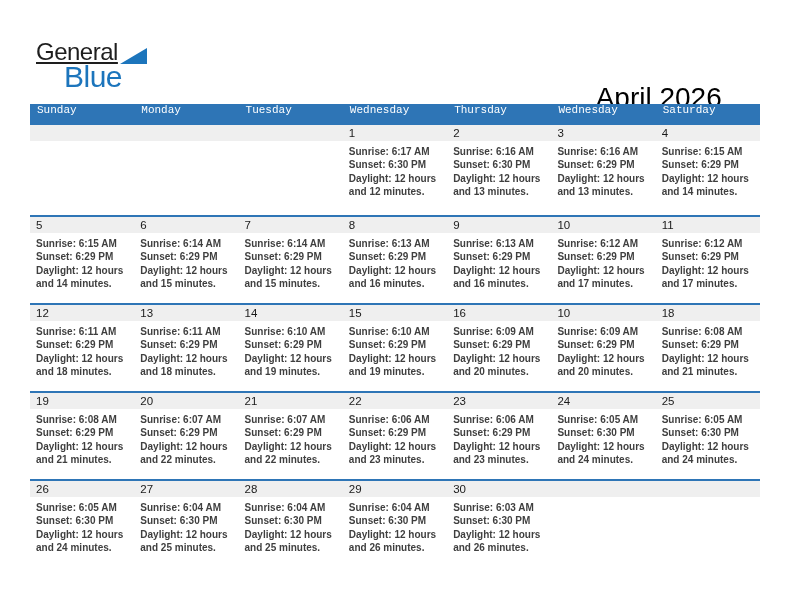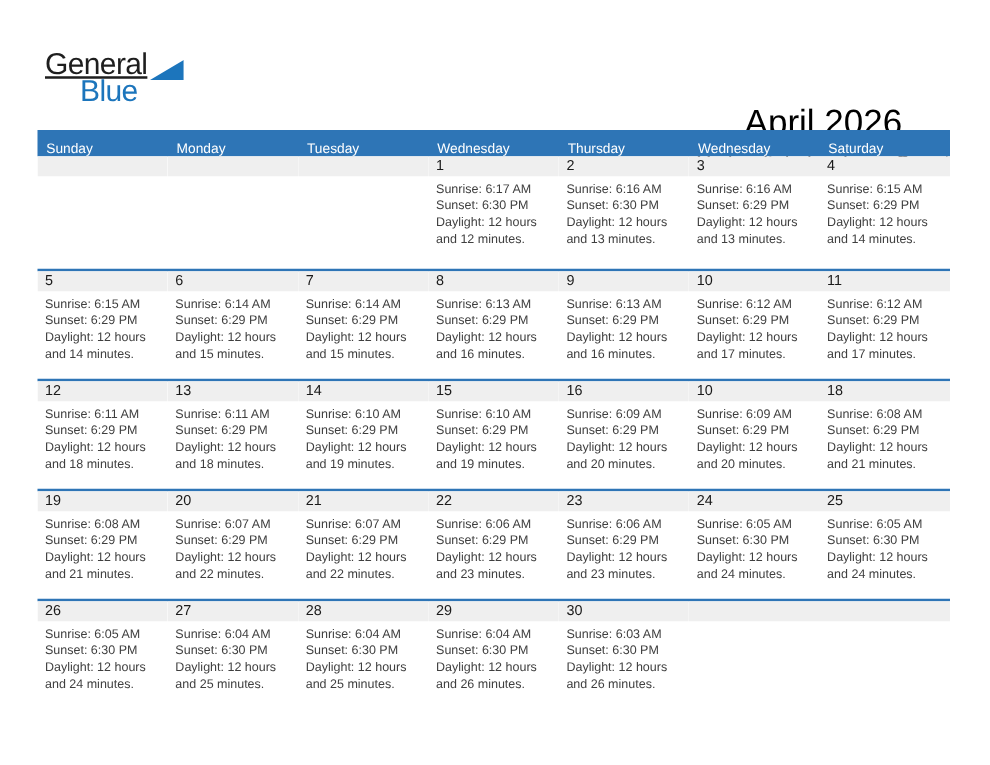--- a/index.html
+++ b/index.html
@@ -13,34 +13,34 @@
   .page { position: absolute; inset: 0; background: #fff; }
 
   
   .logo { position: absolute; left: 36px; top: 40px; width: 120px; }
   .logo-top { display: flex; align-items: flex-end; }
   .logo-general {
     font-size: 24px; letter-spacing: -0.5px; color: #1e1e1e; line-height: 1; text-decoration: underline;
   }
   .logo-triangle { width: 27px; height: 16px; margin-left: 2px; }
   .logo-blue {
-    font-size: 24px; letter-spacing: -0.5px; line-height: 0.85;
+    font-size: 30px; letter-spacing: -0.5px; line-height: 0.85;
     color: var(--logo-blue, #1C75BC); margin-left: 28px;
   }
 
   
   .title-block { position: absolute; right: 32px; top: 34px; text-align: center; margin-top: 48px; }
   .month-title { font-size: 28px; color: #000; line-height: 1.15; }
   .location-subtitle { font-size: 17px; color: #000; margin-top: 7px; }
 
   
   .calendar { position: absolute; left: 30px; top: 104px; width: 730px; }
   .weekday-header {
     display: flex; background: var(--header-blue, #2E75B6);
-    height: 21px; align-items: flex-end;
+    height: 21px; align-items: flex-start; font-family: Liberation Mono, monospace;
   }
   .weekday {
     flex: 1 1 0; color: #ffffff; font-size: 11px; padding-left: 7px;
     white-space: nowrap; overflow: hidden;
   }
   .week-row {
     display: flex; height: 88px;
     border-top: 2px solid var(--header-blue, #2E75B6);
   }
   .week-row.first { border-top: none; height: 90px; }
@@ -48,20 +48,21 @@
   .day-number-strip {
     background: var(--stripe-gray, #EFEFEF);
     height: 16px; line-height: 16px;
     font-size: 11.5px; color: #1a1a1a; padding-left: 6px;
   }
   .day-details {
     padding: 4px 3px 0 6px;
     font-size: 10px; line-height: 13.4px;
     color: var(--text-dark, #3F3F3F);
     white-space: nowrap;
+    font-weight: bold;
   }
 </style>
 </head>
 <body>
 
 <div class="page">
 
   <div class="logo">
     <div class="logo-top">
       <span class="logo-general">General</span>

